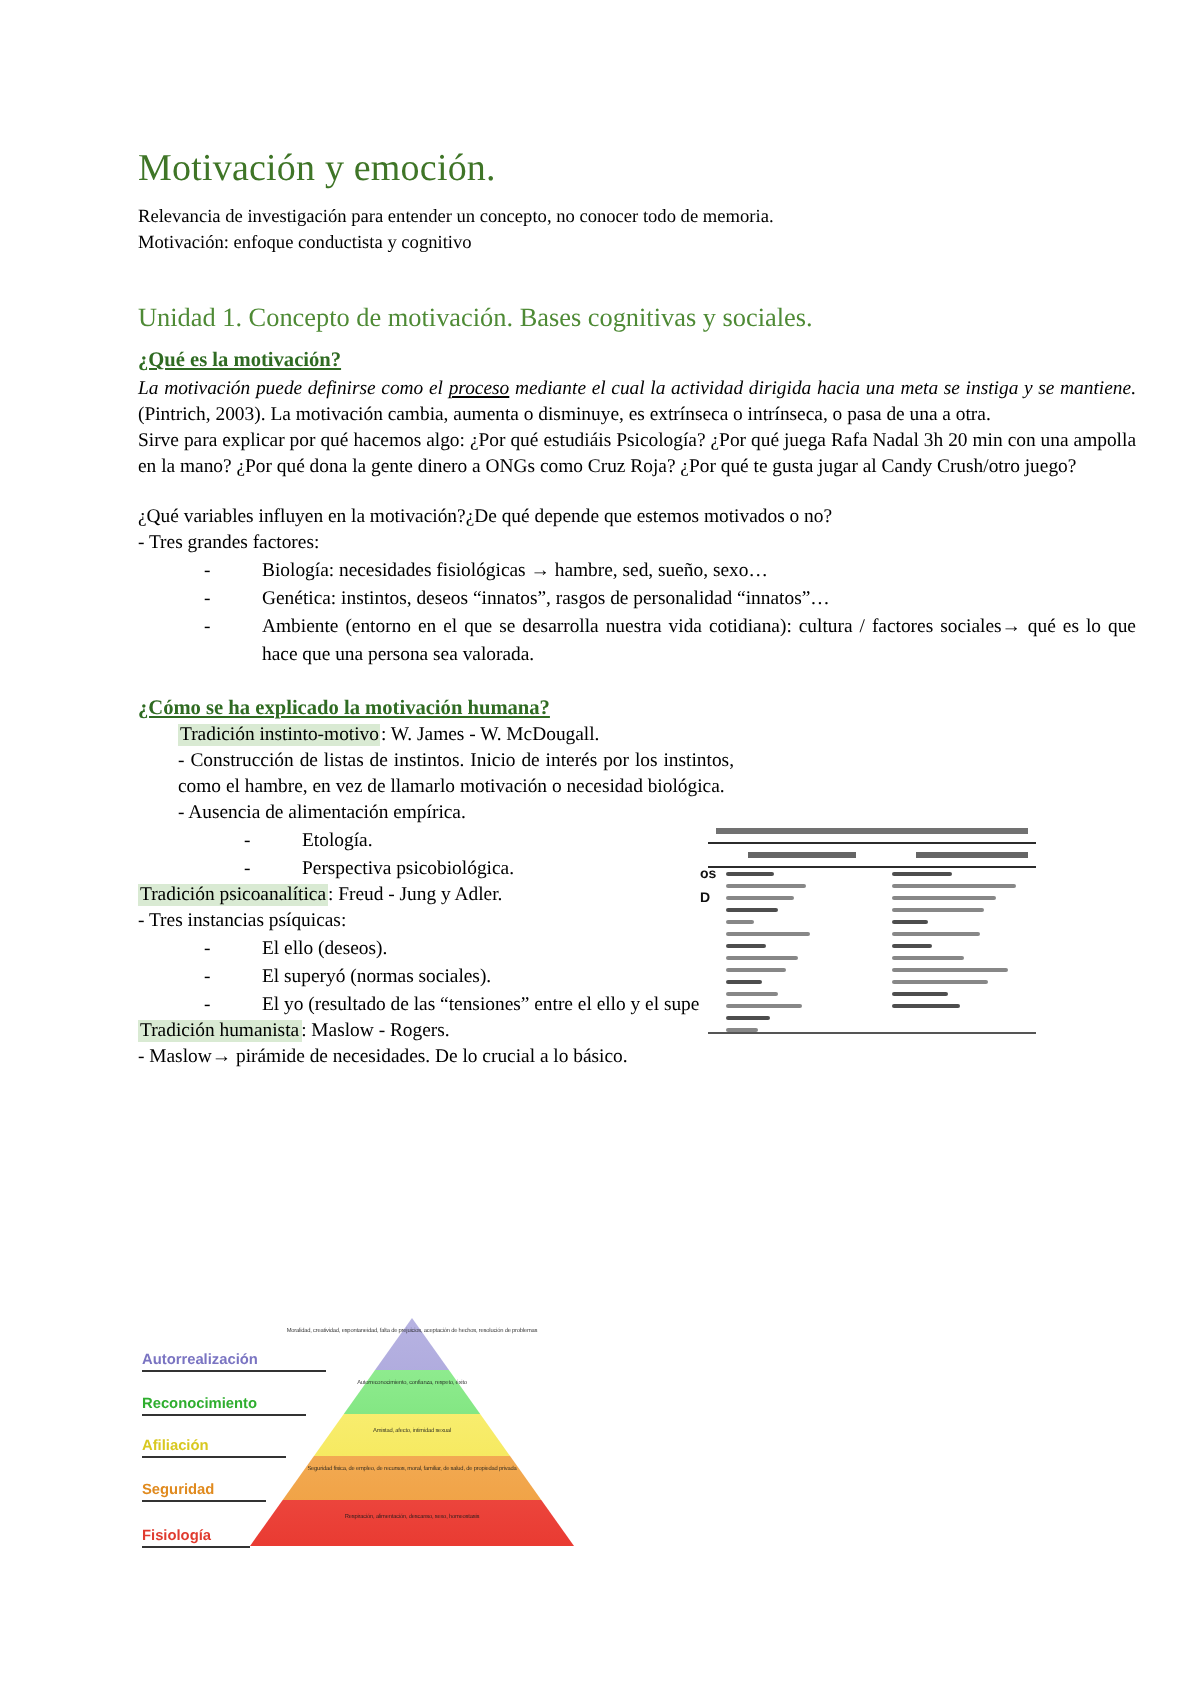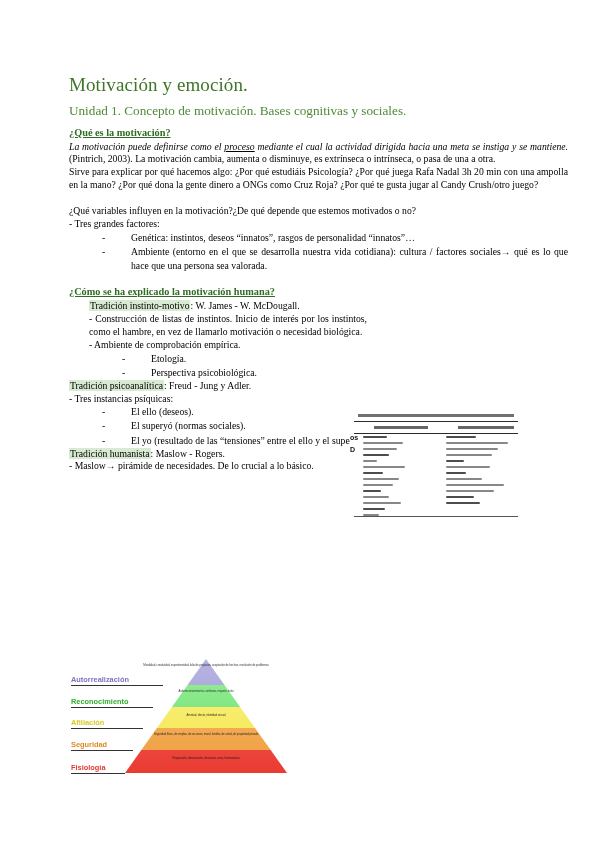--- a/index.html
+++ b/index.html
@@ -199,49 +199,54 @@
     background: #333333;
   }
 </style>
 </head>
 <body>
 
 <div class="page">
 
   <h1 class="doc-title">Motivación y emoción.</h1>
 
+  <div class="lede">
+    <div>Relevancia de investigación para entender un concepto, no conocer todo de memoria.</div>
+    <div>Motivación: enfoque conductista y cognitivo</div>
+  </div>
 
   <h2 class="unit-title">Unidad 1. Concepto de motivación. Bases cognitivas y sociales.</h2>
 
   <h3 class="q-head">¿Qué es la motivación?</h3>
 
   <p class="body-text it"><span>La motivación puede definirse como el </span><span class="u">proceso</span><span> mediante el cual la actividad dirigida hacia una meta se instiga y se mantiene.</span><span style="font-style:normal"> (Pintrich, 2003). La motivación cambia, aumenta o disminuye, es extrínseca o intrínseca, o pasa de una a otra.</span></p>
 
   <p class="body-text">Sirve para explicar por qué hacemos algo: ¿Por qué estudiáis Psicología? ¿Por qué juega Rafa Nadal 3h 20 min con una ampolla en la mano? ¿Por qué dona la gente dinero a ONGs como Cruz Roja? ¿Por qué te gusta jugar al Candy Crush/otro juego?</p>
 
   <div class="gap-m"></div>
 
   <p class="body-text">¿Qué variables influyen en la motivación?¿De qué depende que estemos motivados o no?</p>
   <p class="body-text">- Tres grandes factores:</p>
 
   <ul class="dash-list">
+    <li>Biología: necesidades fisiológicas → hambre, sed, sueño, sexo…</li>
     <li>Genética: instintos, deseos “innatos”, rasgos de personalidad “innatos”…</li>
     <li>Ambiente (entorno en el que se desarrolla nuestra vida cotidiana): cultura / factores sociales→ qué es lo que hace que una persona sea valorada.</li>
   </ul>
 
   <div class="gap-m"></div>
 
   <div class="sec2">
 
     <h3 class="q-head">¿Cómo se ha explicado la motivación humana?</h3>
 
     <div class="narrow">
       <p class="body-text"><span class="hl">Tradición instinto-motivo</span><span>: W. James - W. McDougall.</span></p>
       <p class="body-text">- Construcción de listas de instintos. Inicio de interés por los instintos, como el hambre, en vez de llamarlo motivación o necesidad biológica.</p>
-      <p class="body-text">- Ambiente de comprobación empírica.</p>
+      <p class="body-text">- Ausencia de alimentación empírica.</p>
       <ul class="dash-list">
         <li>Etología.</li>
         <li>Perspectiva psicobiológica.</li>
       </ul>
     </div>
 
     <div>
       <p class="body-text"><span class="hl">Tradición psicoanalítica</span><span>: Freud - Jung y Adler.</span></p>
       <p class="body-text">- Tres instancias psíquicas:</p>
       <ul class="dash-list">

